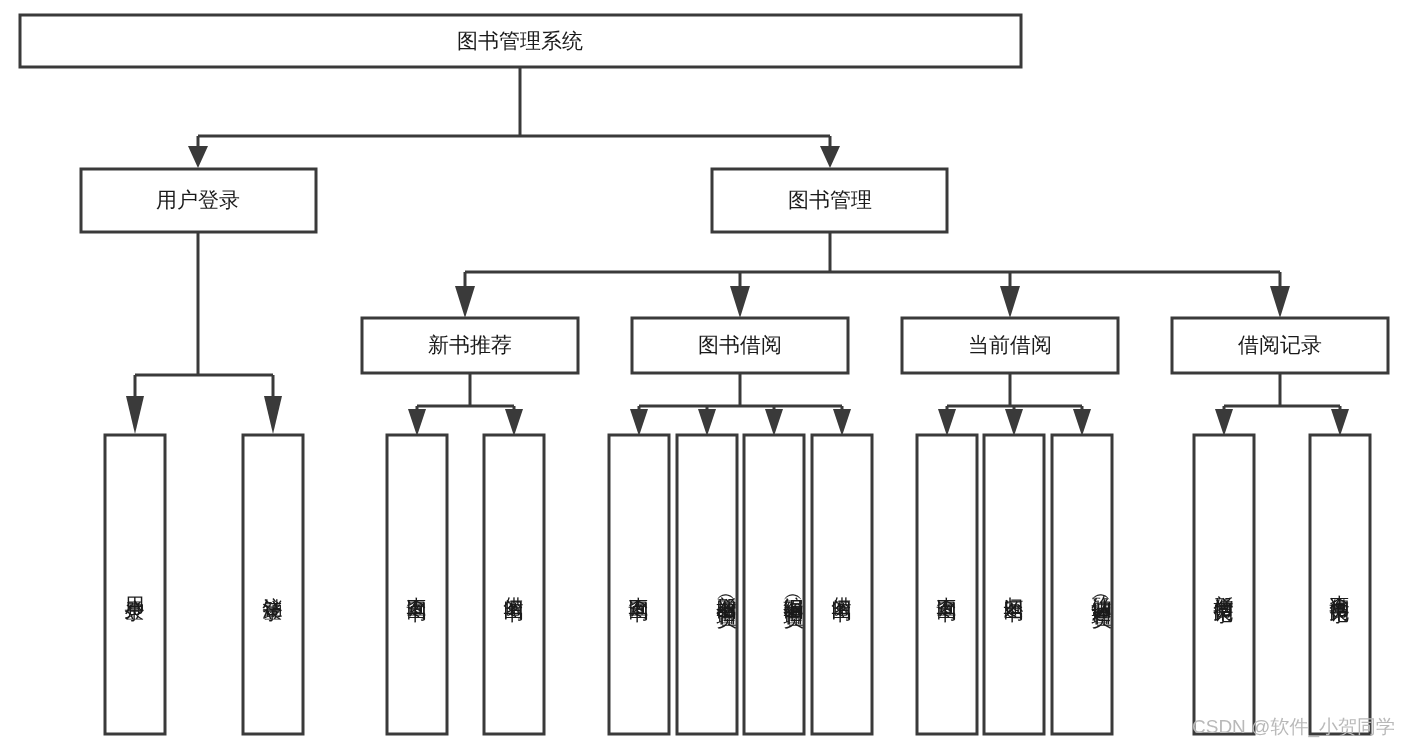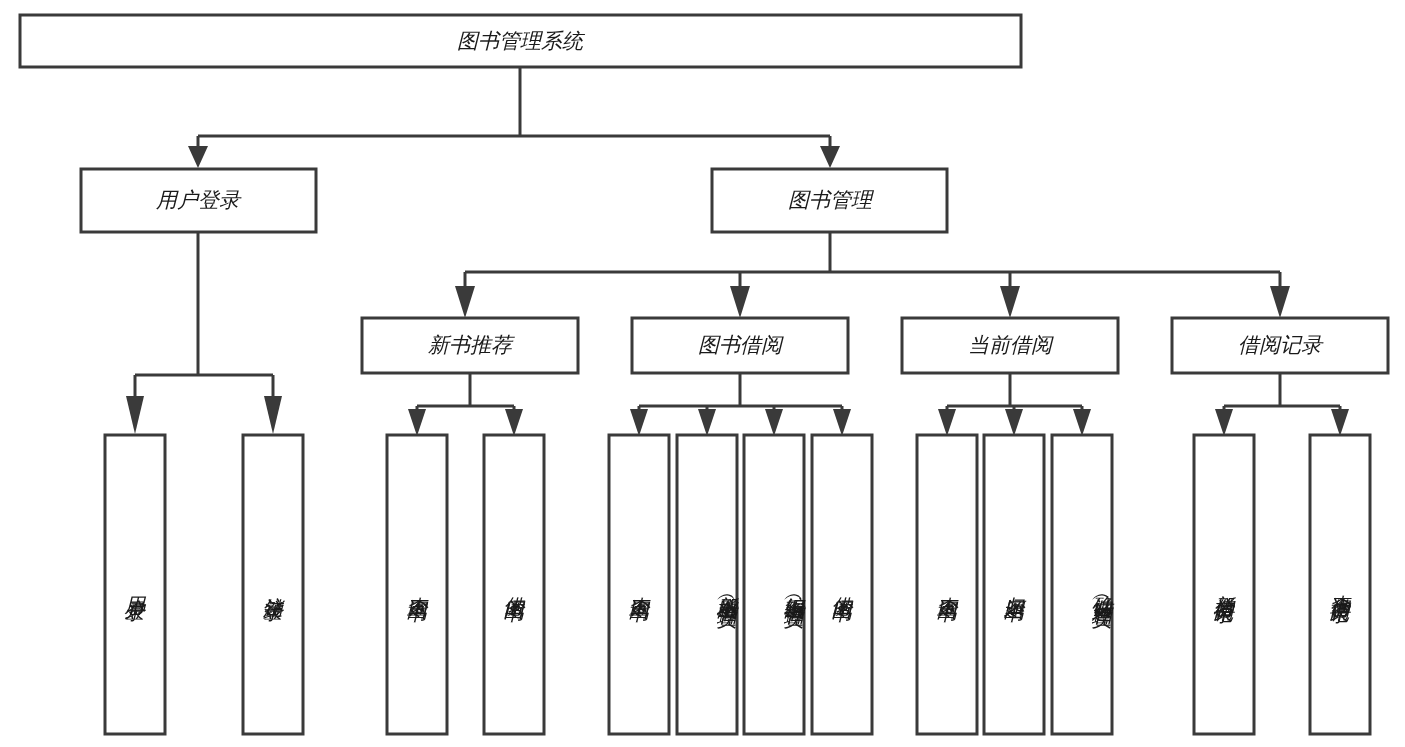--- a/index.html
+++ b/index.html
@@ -12,21 +12,20 @@
     width: 1405px;
     height: 747px;
     overflow: hidden;
     font-family: "Liberation Sans", "DejaVu Sans", sans-serif;
   }
   #diagram-root {
     position: relative;
     width: 1280px;
     height: 747px;
     background: #ffffff;
-    font-style: italic;
   }
   svg.diagram-canvas {
     position: absolute;
     left: 0;
     top: 0;
     width: 1405px;
     height: 747px;
   }
   .node-box {
     fill: #ffffff;
@@ -221,14 +220,15 @@
   <div class="leaf-label" style="left:744px; top:443px; width:60px; height:291px;">编辑图书（管理员）</div>
   <div class="leaf-label centered" style="left:812px; top:435px; width:60px; height:299px;">借阅图书</div>
 
   <div class="leaf-label centered" style="left:917px; top:435px; width:60px; height:299px;">查询图书</div>
   <div class="leaf-label centered" style="left:984px; top:435px; width:60px; height:299px;">归还图书</div>
   <div class="leaf-label" style="left:1052px; top:443px; width:60px; height:291px;">确认归还（管理员）</div>
 
   <div class="leaf-label centered" style="left:1194px; top:435px; width:60px; height:299px;">新增借阅记录</div>
   <div class="leaf-label centered" style="left:1310px; top:435px; width:60px; height:299px;">查询借阅记录</div>
 
+  <div class="watermark">CSDN @软件_小贺同学</div>
 
 </div>
 
 </body></html>

